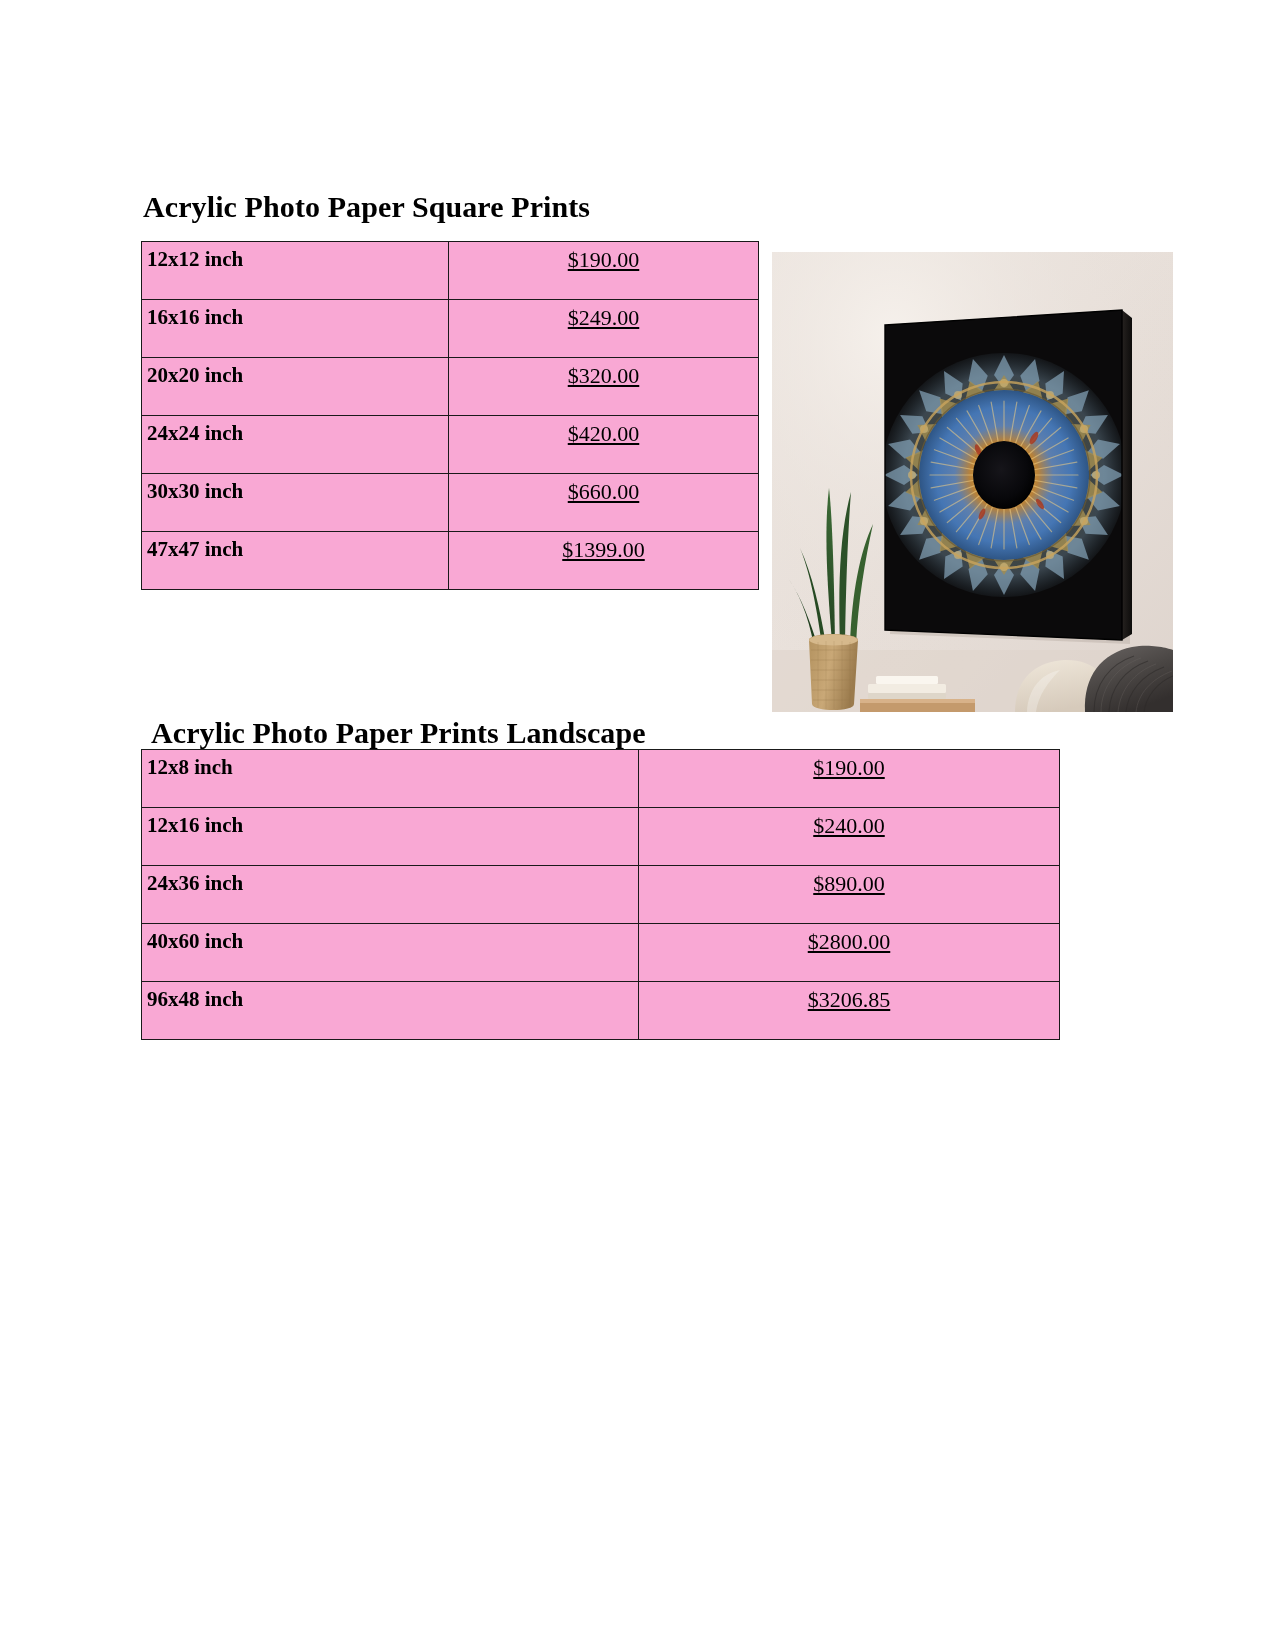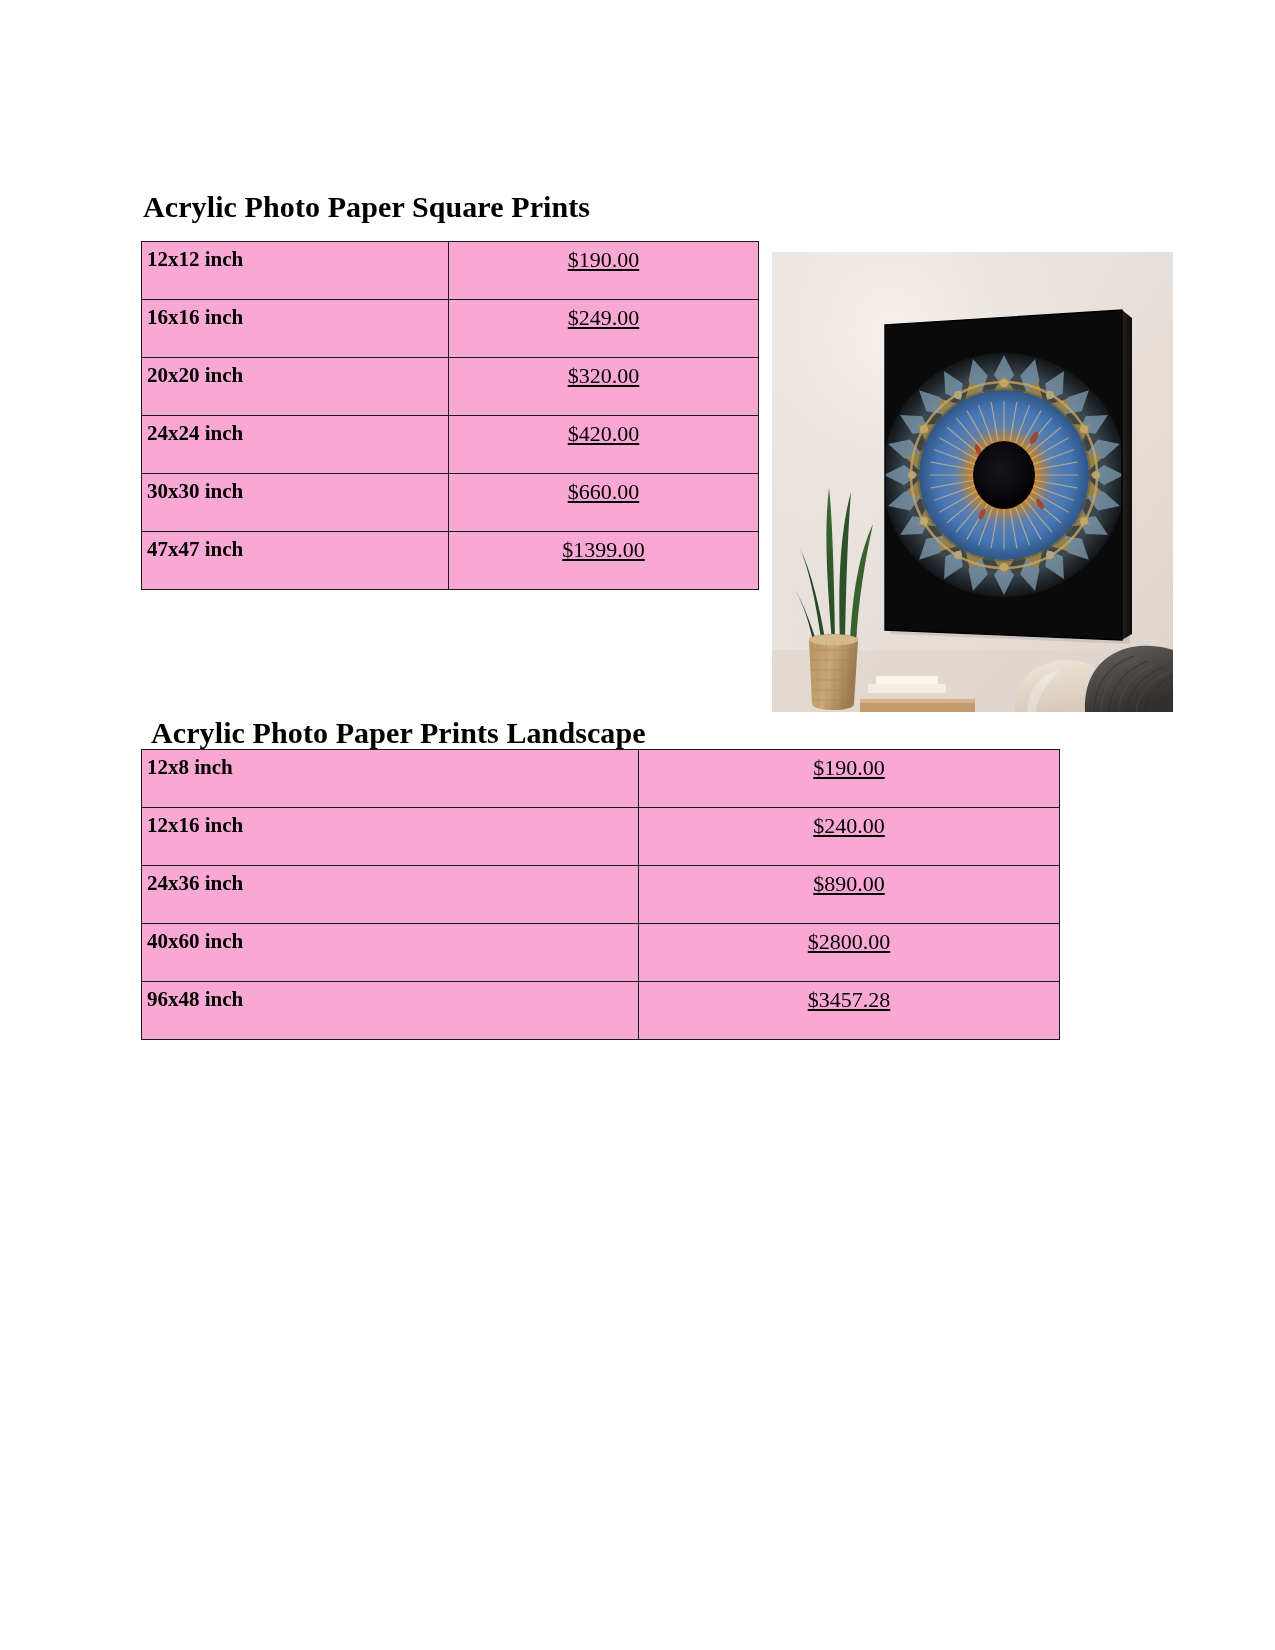--- a/index.html
+++ b/index.html
@@ -491,18 +491,18 @@
       <tr>
         <td class="size-cell">24x36 inch</td>
         <td class="price-cell">$890.00</td>
       </tr>
       <tr>
         <td class="size-cell">40x60 inch</td>
         <td class="price-cell">$2800.00</td>
       </tr>
       <tr>
         <td class="size-cell">96x48 inch</td>
-        <td class="price-cell">$3457.28</td>
+        <td class="price-cell">$3206.85</td>
       </tr>
     </tbody>
   </table>
 
 </div>
 
 </body></html>

